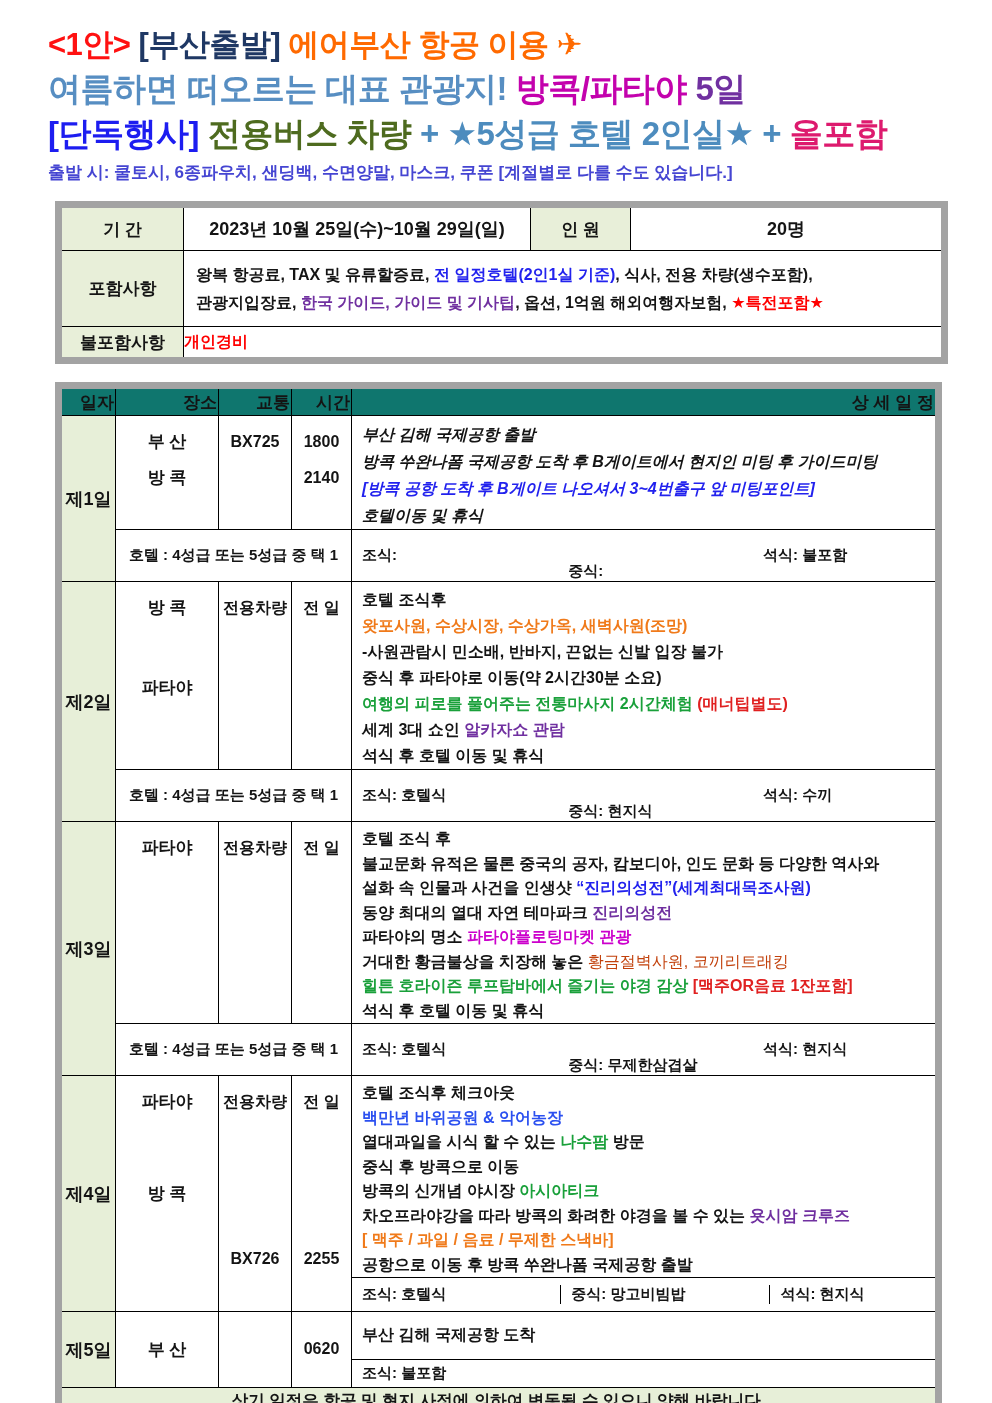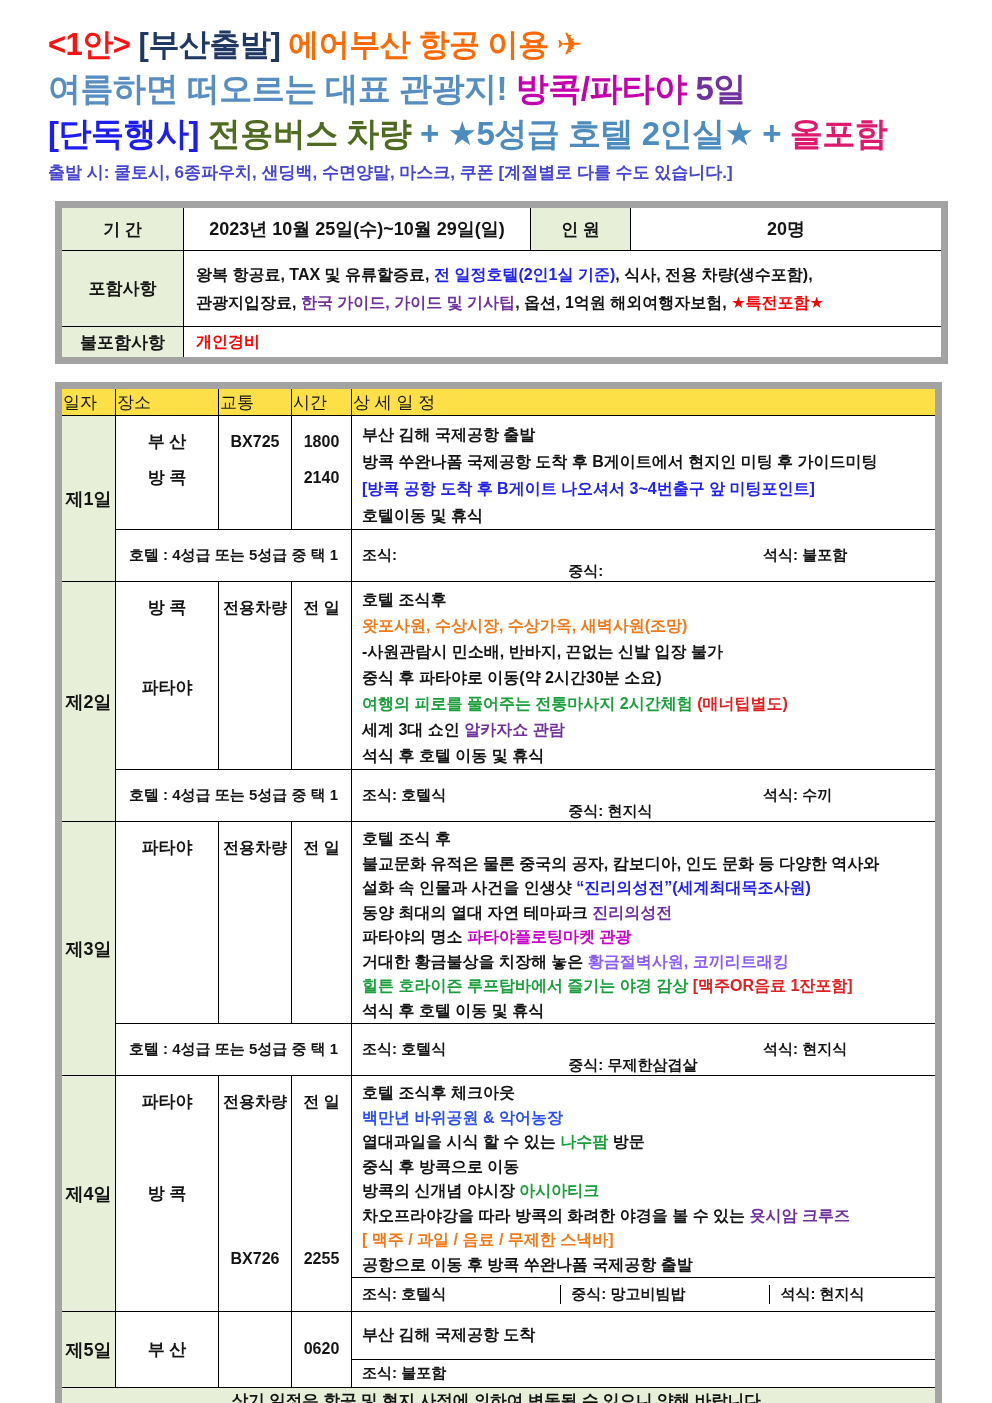--- a/index.html
+++ b/index.html
@@ -15,35 +15,35 @@
   
   .tbl{border-collapse:collapse;margin-left:55px;table-layout:fixed;}
   .tbl td{border:1px solid #000;overflow:hidden;}
   .tbl{border:7px solid #a3a3a3;}
   .t1{width:886px;margin-top:16px;}
   .t2{width:886px;margin-top:18px;}
   .lbl{background:#e8efd9;font-weight:700;font-size:17px;text-align:center;vertical-align:middle;}
   .val{font-weight:700;font-size:18px;text-align:center;vertical-align:middle;}
   .inc{padding:4px 8px 4px 12px;vertical-align:middle;}
   .iline{font-size:16px;line-height:28px;font-weight:600;white-space:nowrap;}
-  .exc{padding-left:12px;font-size:16px;font-weight:600;vertical-align:middle;}
+  .exc{padding-left:0;font-size:16px;font-weight:600;vertical-align:middle;}
   
-  .t2 .h{background:#fde047;font-weight:400;font-size:17px;text-align:left;vertical-align:middle;}
+  .t2 .h{background:#0f766e;font-weight:700;font-size:17px;text-align:right;vertical-align:middle;}
   .c-day{background:#e7efd8;font-weight:700;font-size:18px;text-align:center;vertical-align:middle;}
   .c-place,.c-trans,.c-time{font-weight:700;font-size:17px;text-align:center;vertical-align:top;position:relative;padding-top:8px;}
   .c-trans,.c-time{font-size:16px;}
   .ln{line-height:36px;white-space:nowrap;}
   .p2{position:absolute;left:0;right:0;line-height:20px;}
   .d2 .p2{top:96px;}
   .d4 .p2{top:108px;}
   .babs{position:absolute;left:0;right:0;bottom:42px;line-height:20px;}
   .vmid{vertical-align:middle;padding-top:0;}
   .c-detail{vertical-align:top;padding:5px 6px 0 10px;font-size:16px;font-weight:600;}
   .dl{white-space:nowrap;}
-  .d1 .dl{line-height:27px;}
+  .d1 .dl{line-height:27px;font-style:italic;}
   .d2 .dl{line-height:26px;}
   .d3 .dl{line-height:24.5px;}
   .d4 .dl{line-height:24.5px;}
   .d5 .dl{line-height:26px;padding-top:5px;}
   .c-hotel{font-weight:700;font-size:15px;text-align:center;vertical-align:middle;white-space:nowrap;}
   .c-meals{font-size:15px;font-weight:700;padding:0;vertical-align:middle;}
   .mrow{display:flex;align-items:center;height:100%;padding-left:10px;}
   .m1{flex:0 0 36%;}.m2{flex:0 0 34%;margin-top:32px;}.m3{flex:1;}
   .mcells{display:flex;height:100%;align-items:stretch;}
   .mcells .mc{flex:0 0 34%;border-right:1px solid #000;display:flex;align-items:center;padding-left:10px;}
@@ -181,21 +181,21 @@
       </td>
       <td class="c-time">
         <div class="ln">전 일</div>
       </td>
       <td class="c-detail">
         <div class="dl"><span>호텔 조식 후</span></div>
         <div class="dl"><span>불교문화 유적은 물론 중국의 공자, 캄보디아, 인도 문화 등 다양한 역사와</span></div>
         <div class="dl"><span>설화 속 인물과 사건을 인생샷 </span><span style="color: rgb(34, 34, 238); font-weight: 700;">“진리의성전”(세계최대목조사원)</span></div>
         <div class="dl"><span>동양 최대의 열대 자연 테마파크 </span><span style="color: rgb(112, 48, 160); font-weight: 700;">진리의성전</span></div>
         <div class="dl"><span>파타야의 명소 </span><span style="color: rgb(204, 0, 204); font-weight: 700;">파타야플로팅마켓 관광</span></div>
-        <div class="dl"><span>거대한 황금불상을 치장해 놓은 </span><span style="color: #8b5cf6; font-weight: 700;">황금절벽사원, 코끼리트래킹</span></div>
+        <div class="dl"><span>거대한 황금불상을 치장해 놓은 </span><span style="color: #c2410c; font-weight: 400;">황금절벽사원, 코끼리트래킹</span></div>
         <div class="dl"><span style="color: rgb(25, 160, 58); font-weight: 700;">힐튼 호라이즌  루프탑바에서 즐기는 야경 감상 </span><span style="color: rgb(224, 32, 32); font-weight: 700;">[맥주OR음료 1잔포함]</span></div>
         <div class="dl"><span>석식 후 호텔 이동 및 휴식</span></div>
       </td>
     </tr>
     <tr style="height:28px">
       <td class="c-hotel" colspan="3">호텔 : 4성급 또는 5성급 중 택 1</td>
       <td class="c-meals">
         <div class="mrow">
           <span class="m1">조식:  호텔식</span>
           <span class="m2">중식:  무제한삼겹살</span>

